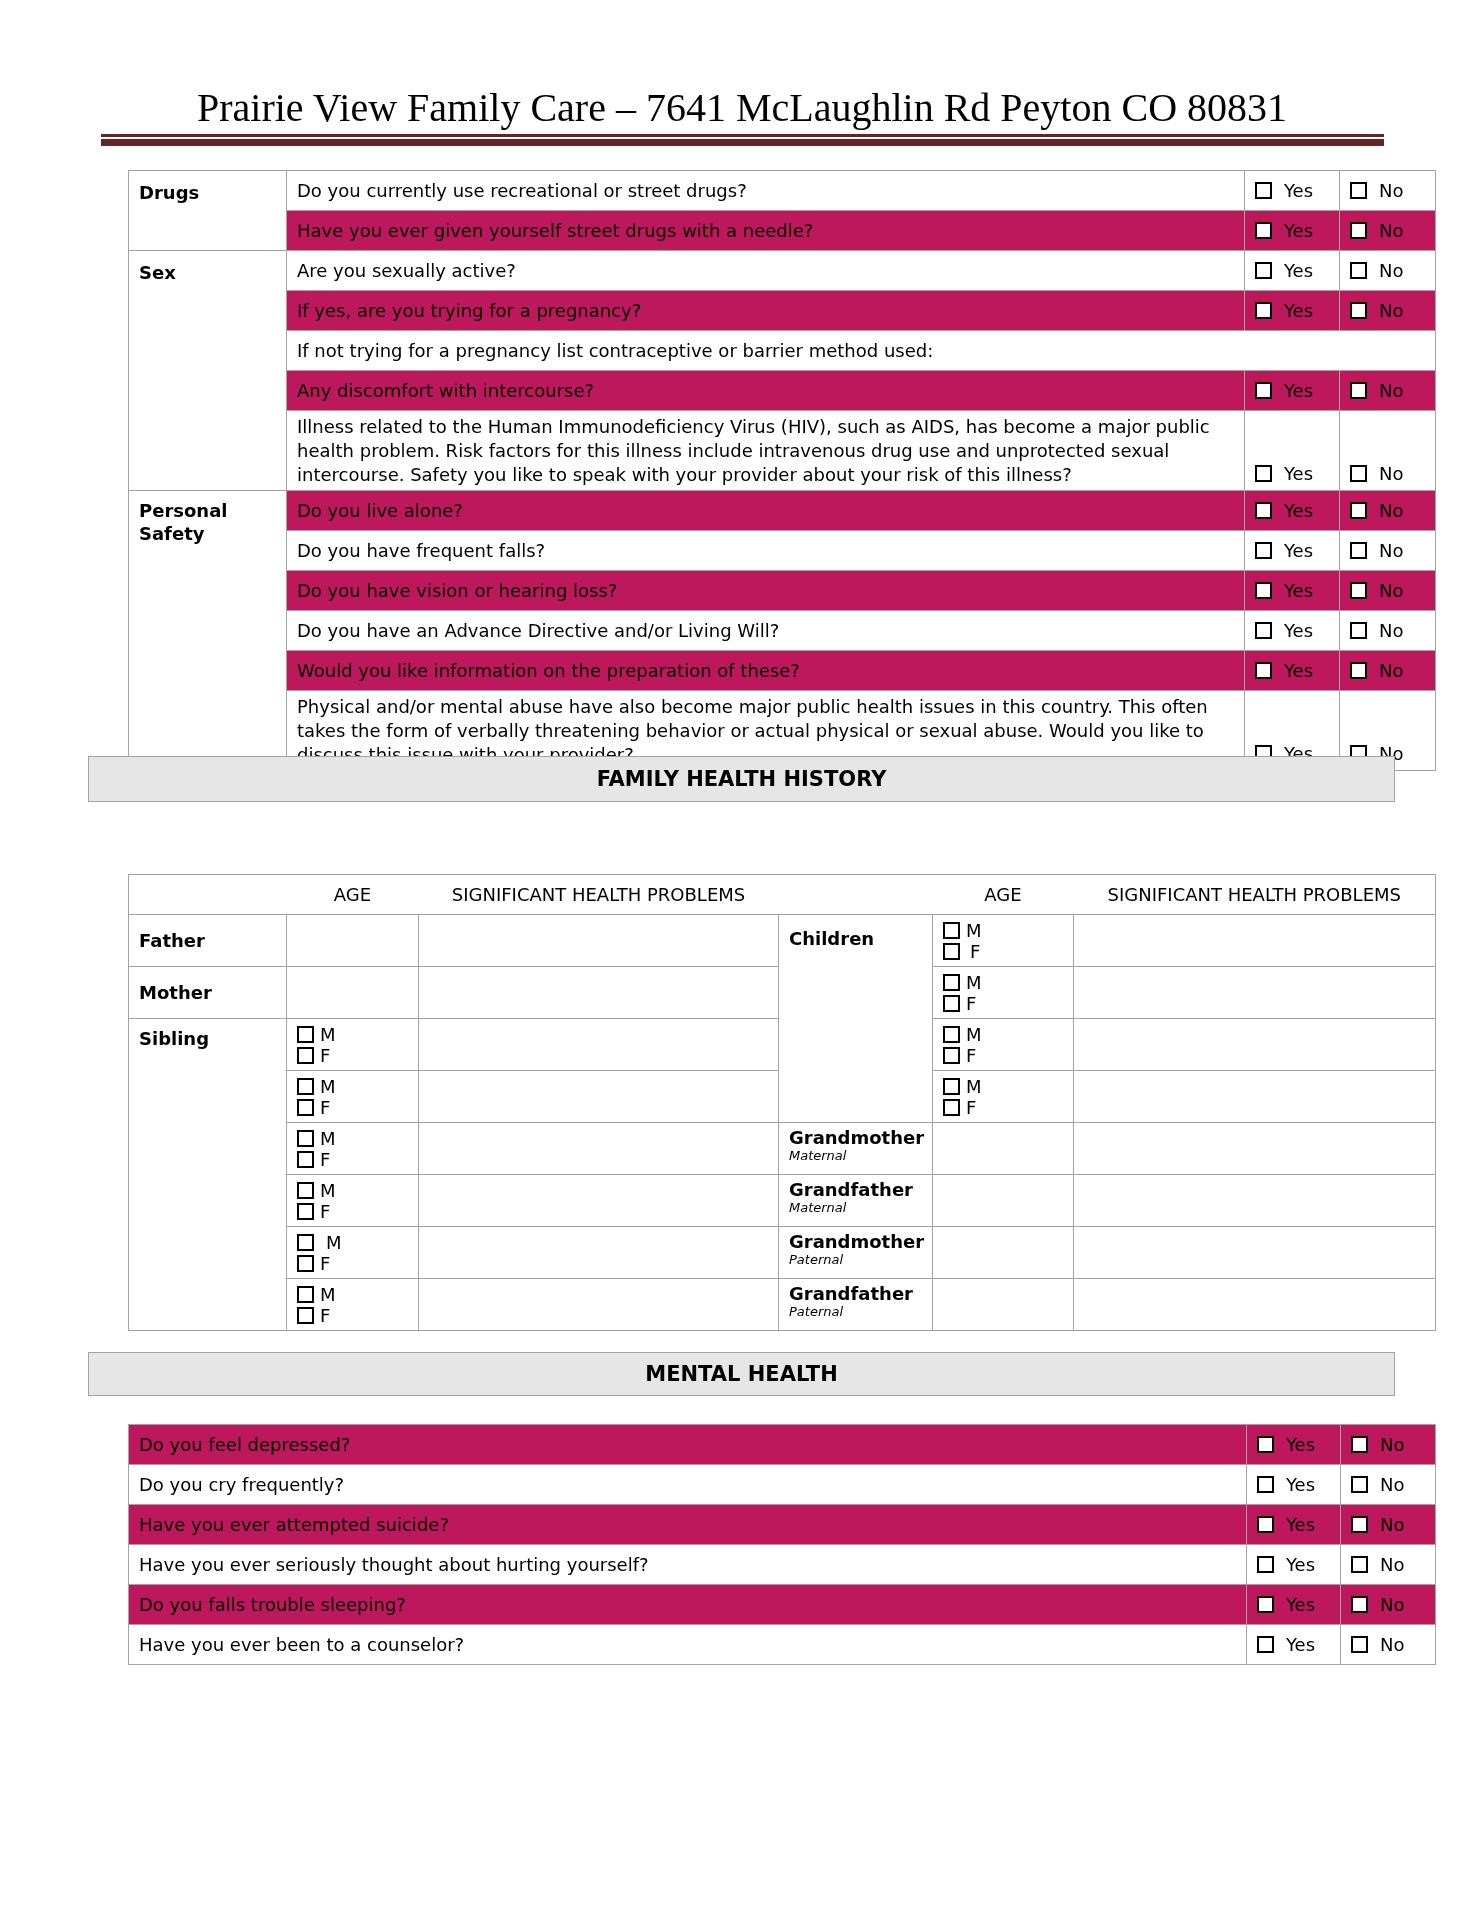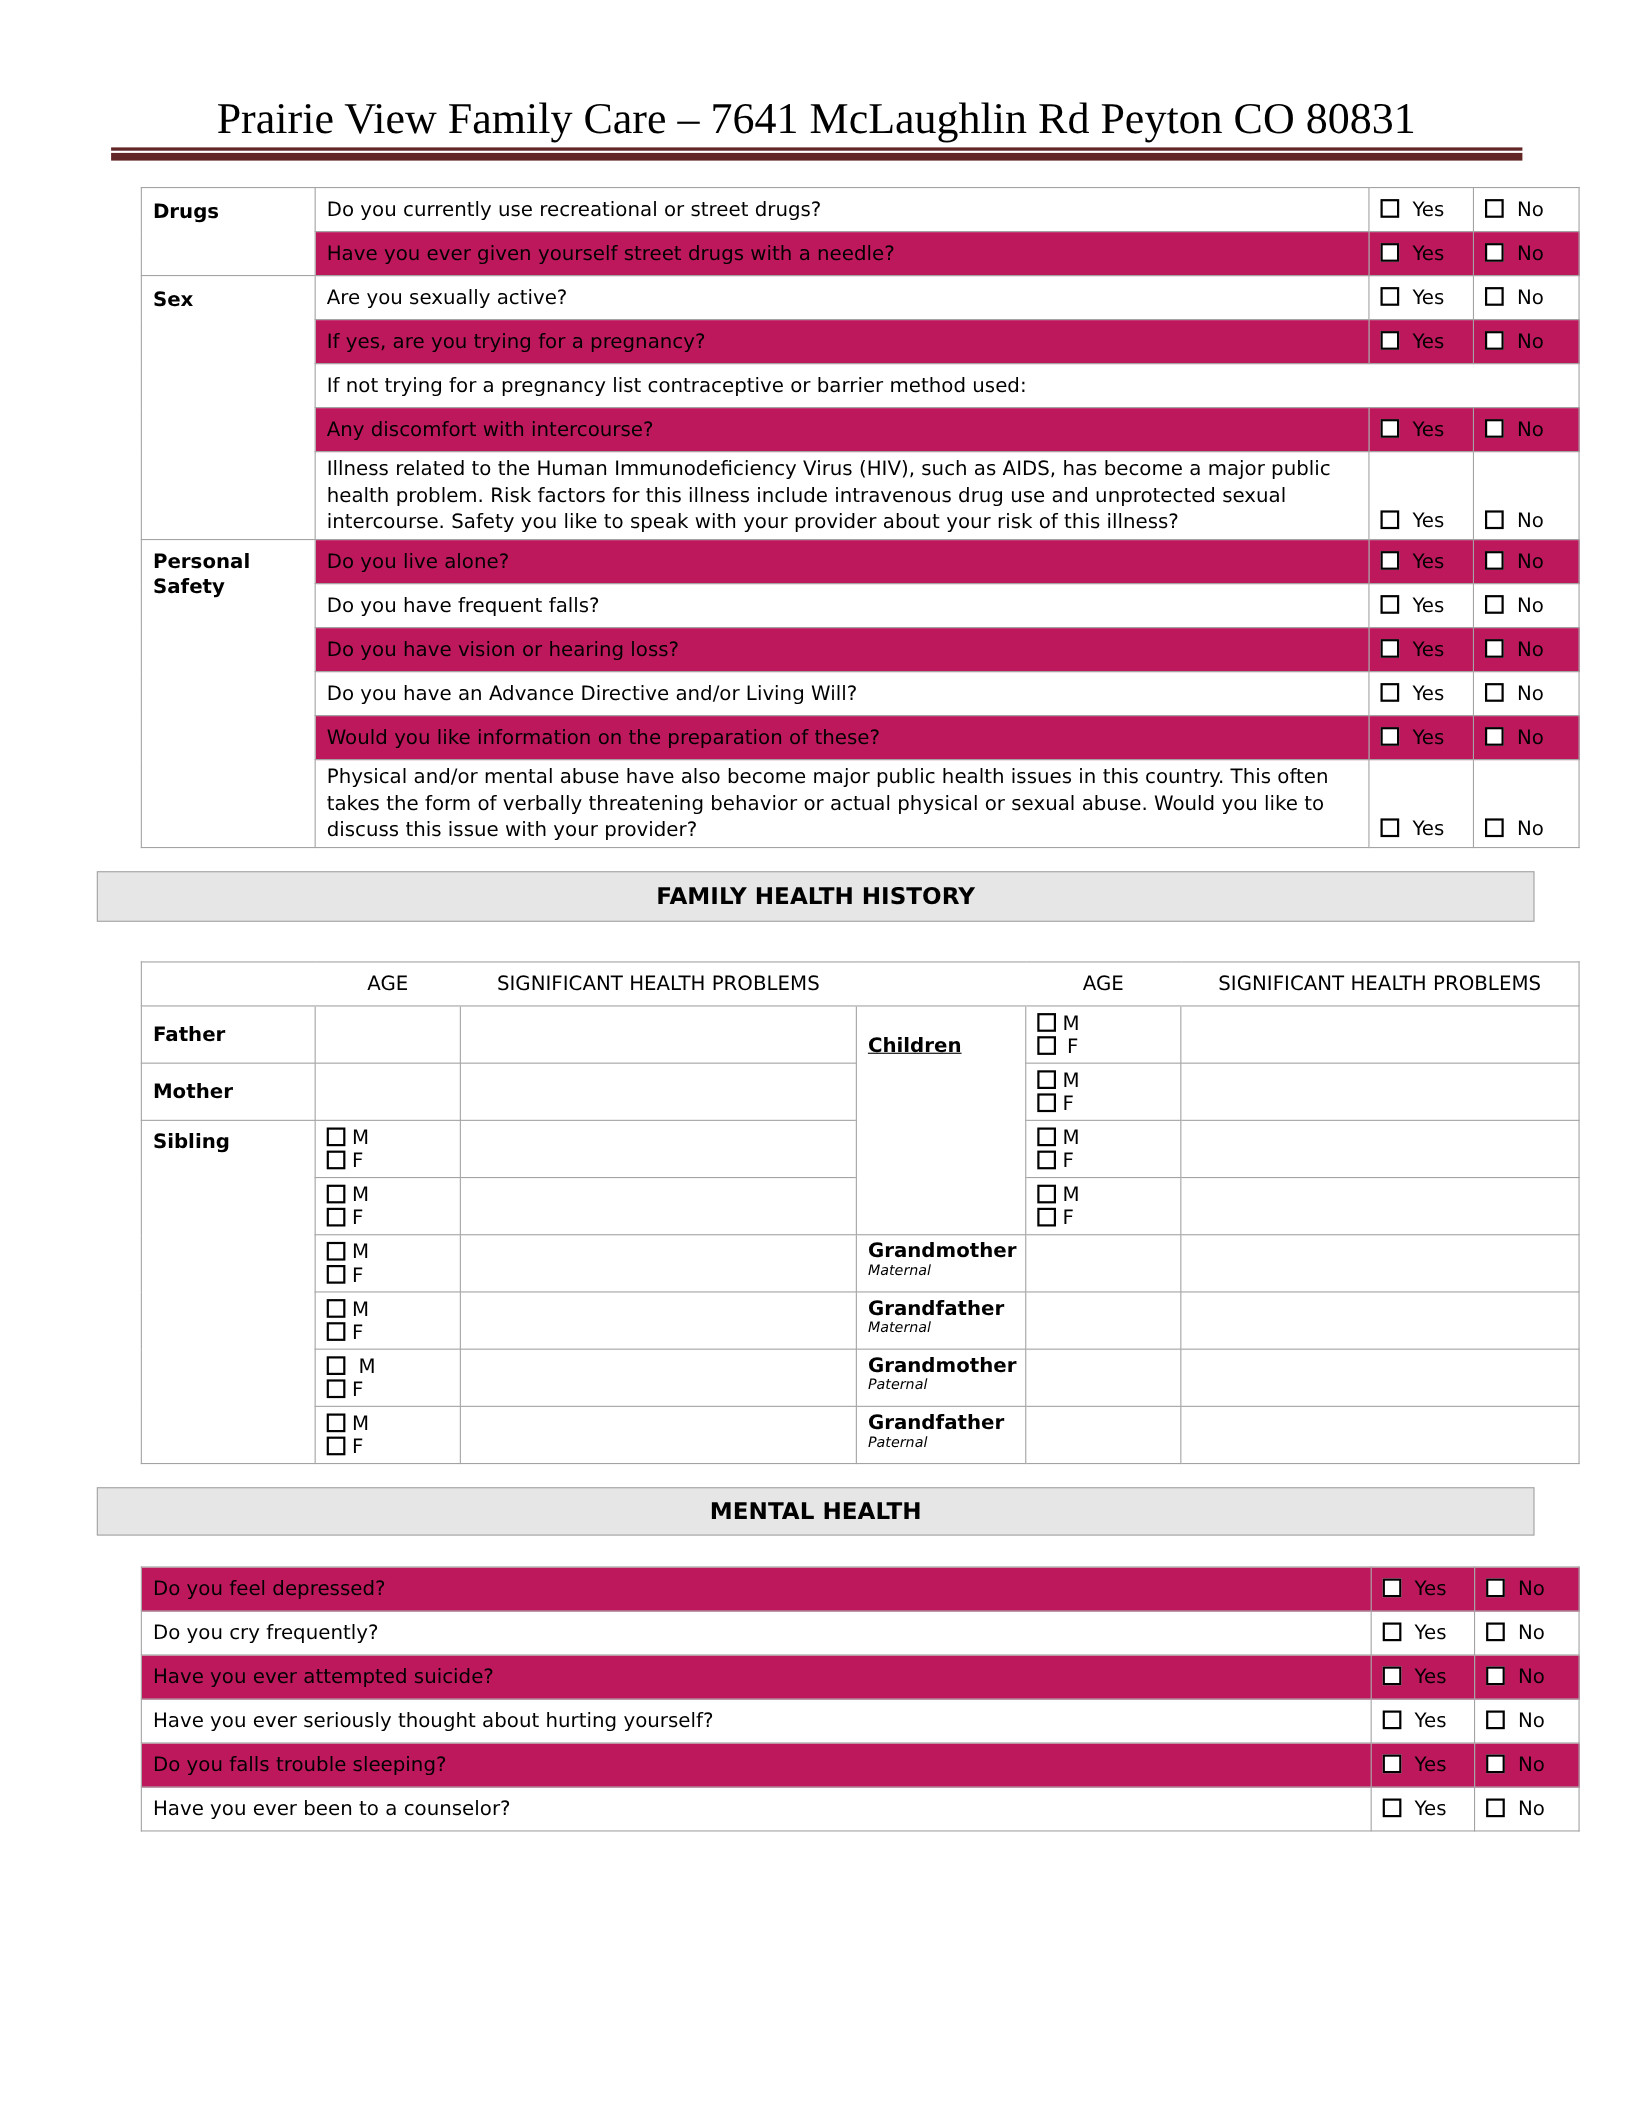--- a/index.html
+++ b/index.html
@@ -109,21 +109,21 @@
     <td class="yn"><span class="cb"></span><span class="yn-label">No</span></td>
   </tr>
   <tr style="height:80px">
     <td class="q" style="line-height:24px; padding-top:2px; padding-bottom:2px;">Physical and/or mental abuse have also become major public health issues in this country. This often takes the form of verbally threatening behavior or actual physical or sexual abuse. Would you like to discuss this issue with your provider?</td>
     <td class="yn bottom"><span class="cb"></span><span class="yn-label">Yes</span></td>
     <td class="yn bottom"><span class="cb"></span><span class="yn-label">No</span></td>
   </tr>
 </tbody>
   </table>
 
-<div class="banner" style="top:792px;">FAMILY HEALTH HISTORY</div>
+<div class="banner" style="top:756px;">FAMILY HEALTH HISTORY</div>
 
 <table class="fam" style="left:88px; top:874px; width:1307px;">
   <colgroup>
     <col style="width:158px">
       <col style="width:132px">
       <col style="width:360px">
     <col style="width:154px">
       <col style="width:141px">
       <col style="width:362px">
   </colgroup>
@@ -134,21 +134,21 @@
     <td>SIGNIFICANT HEALTH PROBLEMS</td>
     <td></td>
     <td>AGE</td>
     <td class="last">SIGNIFICANT HEALTH PROBLEMS</td>
   </tr>
 
   <tr style="height:52px">
     <td class="label" style="vertical-align:middle; padding-top:0;">Father</td>
     <td></td>
     <td></td>
-    <td class="label" rowspan="4" style="padding-top:24px;text-decoration:underline;">Children</td>
+    <td class="label" rowspan="4" style="padding-top:12px;">Children</td>
     <td class="mf">
           <div><span class="cb"></span><span>M</span></div>
           <div><span class="cb"></span><span style="margin-left:4px">F</span></div>
         </td>
     <td></td>
   </tr>
 
   <tr style="height:52px">
     <td class="label" style="vertical-align:middle; padding-top:0;">Mother</td>
     <td></td>

